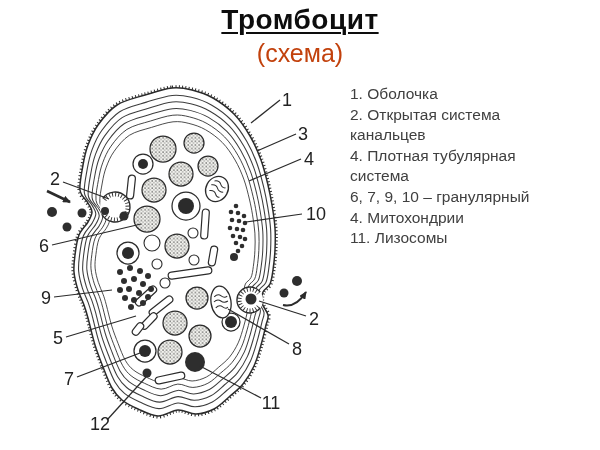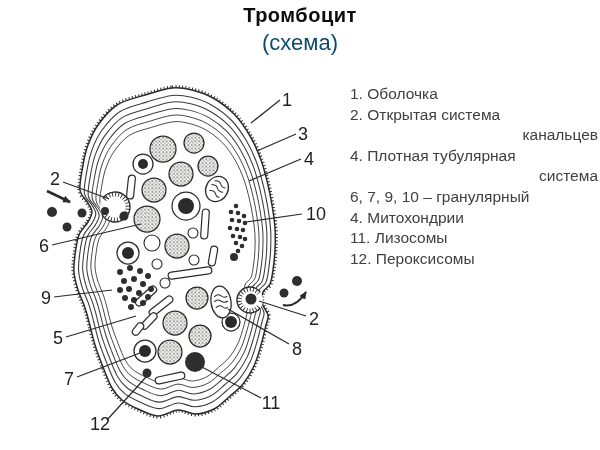--- a/index.html
+++ b/index.html
@@ -1,25 +1,25 @@
 <!DOCTYPE html>
 <html><head>
 <meta charset="utf-8">
 <style>
   html,body{margin:0;padding:0;background:#ffffff;}
   .slide{position:relative;width:600px;height:450px;background:#ffffff;overflow:hidden;
          font-family:"Liberation Sans", sans-serif;color:#141414;}
   .title-block{position:absolute;top:4px;left:0;width:600px;text-align:center;}
-  .title-block h1{margin:0;font-size:20px;font-weight:bold;letter-spacing:.5px;
-         text-decoration-thickness:2px;text-underline-offset:3px;color:#0d0d0d;}
-  .subtitle{font-size:22px;margin-top:3px;color:#0c4a6e;}
+  .title-block h1{margin:0;font-size:28px;font-weight:bold;letter-spacing:.5px;
+         text-decoration:underline;text-decoration-thickness:2px;text-underline-offset:3px;color:#0d0d0d;}
+  .subtitle{font-size:25px;margin-top:3px;color:#c2410c;}
   svg.diagram{position:absolute;left:0;top:0;width:600px;height:450px;}
   .legend{position:absolute;left:350px;top:84px;width:248px;font-size:15.5px;line-height:20.6px;color:#404040;}
   .legend .line{white-space:nowrap;}
-  .legend .indent{margin-left:26px;text-align:right;}
+  .legend .indent{}
 </style>
 </head>
 <body>
 
 <div class="slide">
   <div class="title-block">
     <h1>Тромбоцит</h1>
     <div class="subtitle">(схема)</div>
   </div>
 
@@ -178,15 +178,14 @@
 
   <div class="legend" id="legend">
       <div class="line">1. Оболочка</div>
       <div class="line">2. Открытая система</div>
       <div class="line indent">канальцев</div>
       <div class="line">4. Плотная тубулярная</div>
       <div class="line indent">система</div>
       <div class="line">6, 7, 9, 10 – гранулярный</div>
       <div class="line">4. Митохондрии</div>
       <div class="line">11. Лизосомы</div>
-      <div class="line">12. Пероксисомы</div>
     </div>
 </div>
 
 </body></html>

